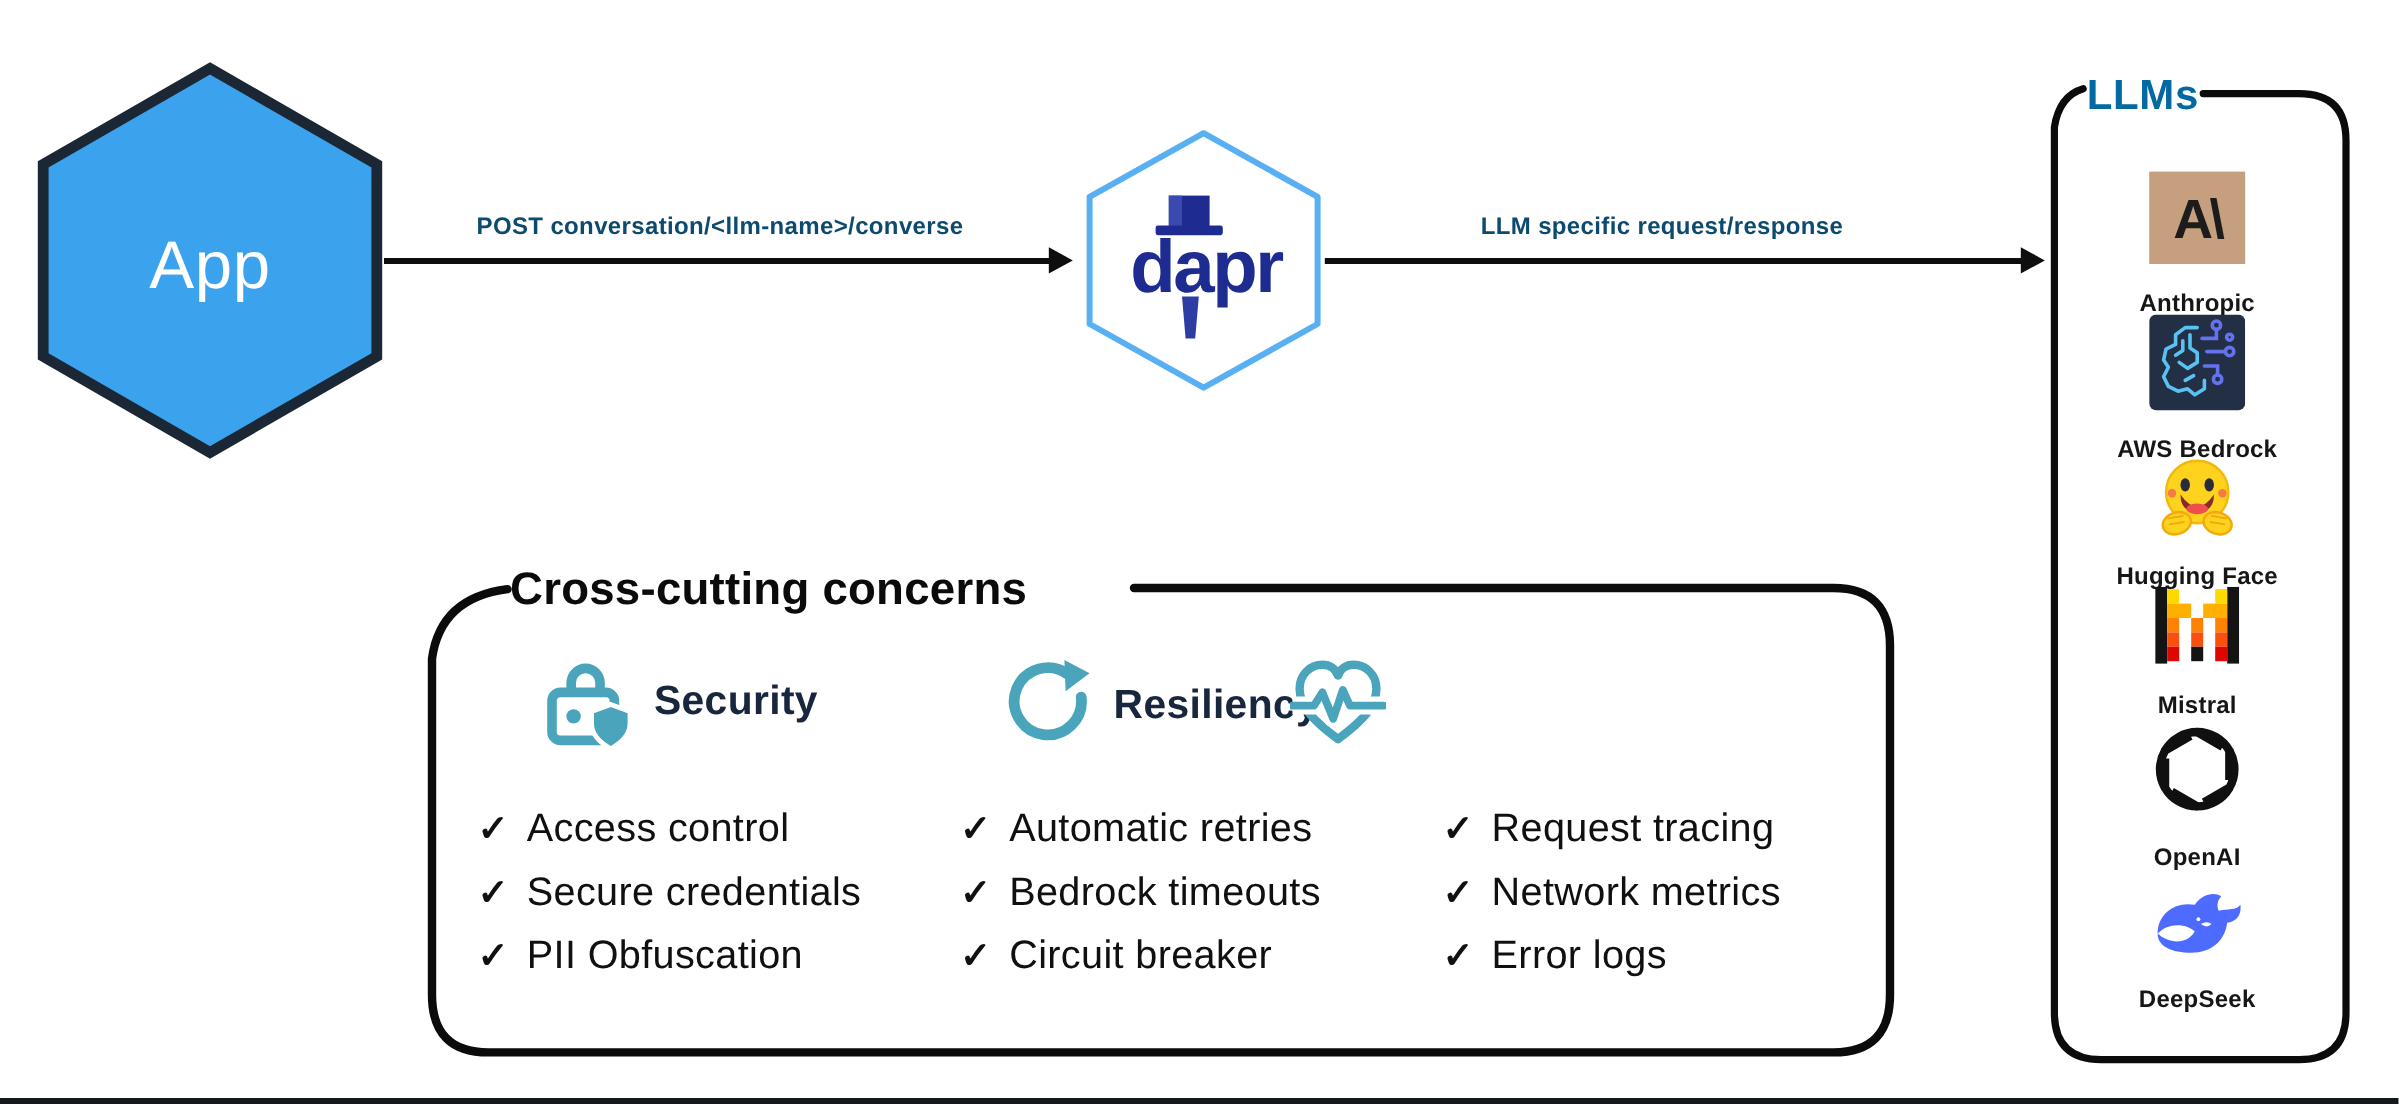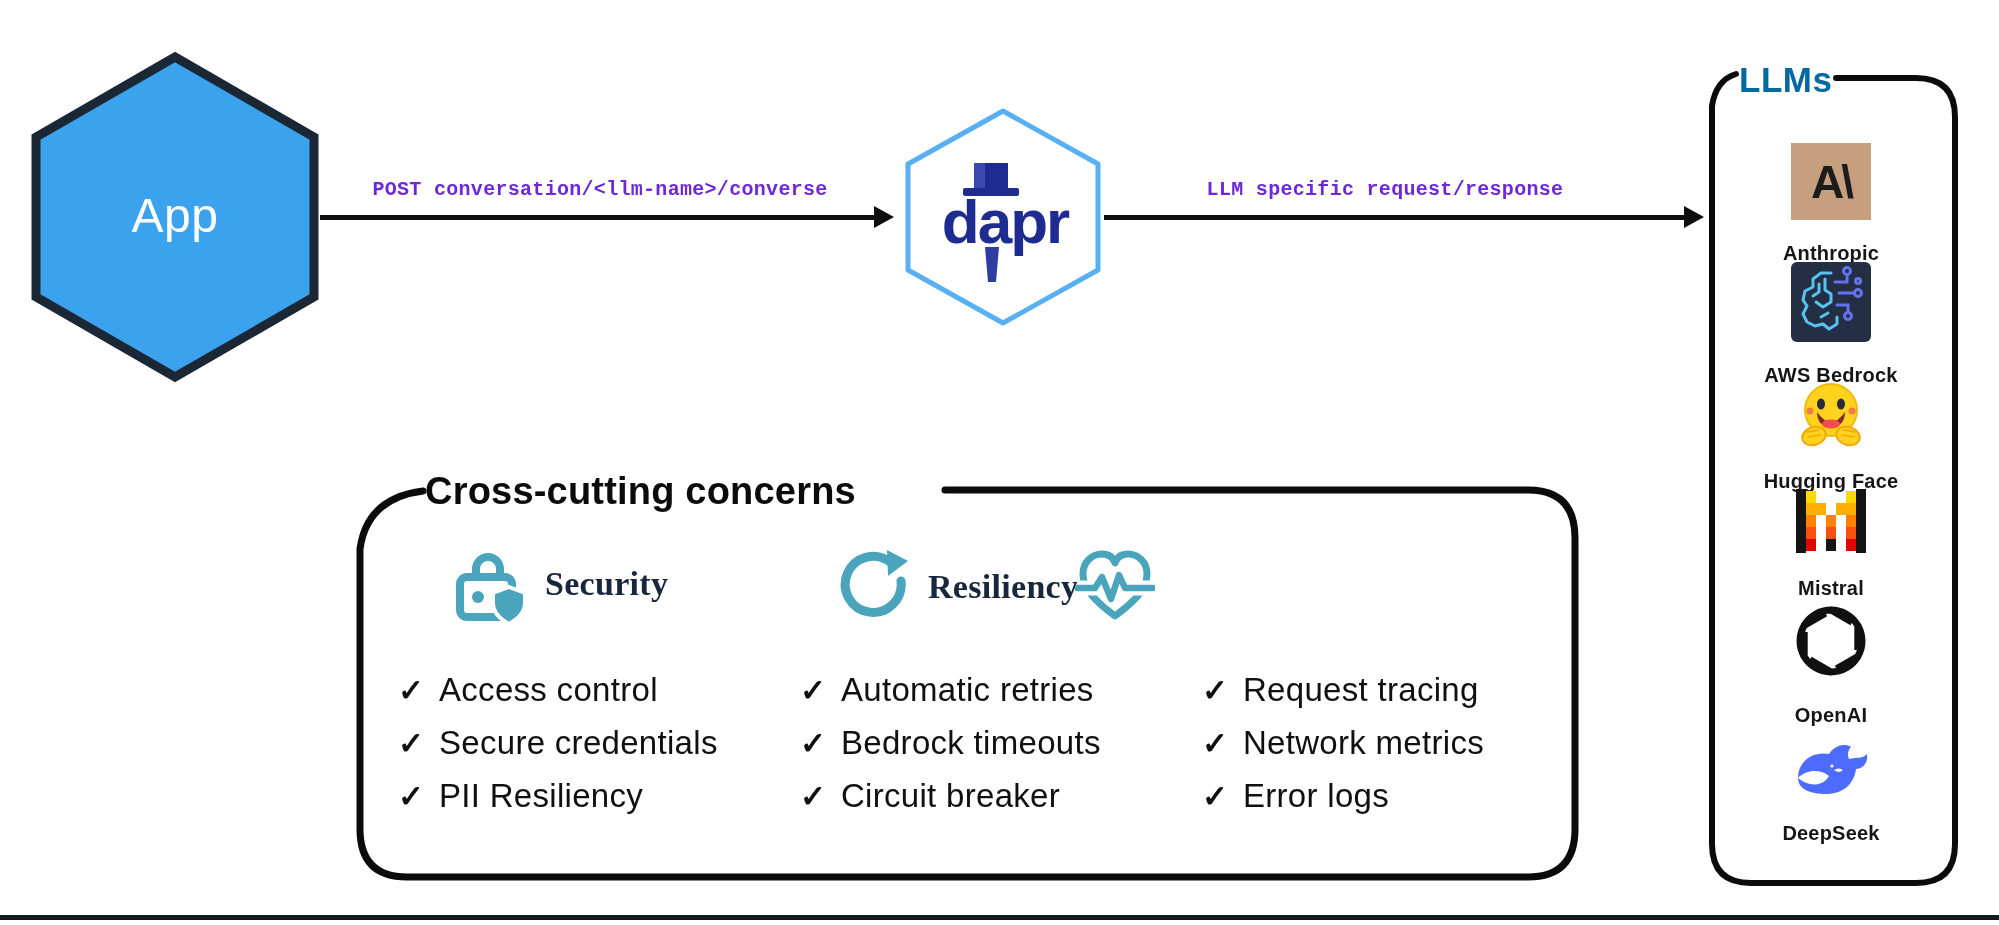--- a/index.html
+++ b/index.html
@@ -5,32 +5,32 @@
   html,body{margin:0;padding:0;background:#ffffff;}
   .canvas{
     position:relative;width:1999px;height:925px;background:#ffffff;overflow:hidden;
     font-family:"Liberation Sans",sans-serif;
   }
   .abs{position:absolute;}
 
   
   .hex-label{
     position:absolute;text-align:center;color:#ffffff;
-    font-size:48px;font-weight:500;letter-spacing:.5px;
+    font-size:56px;font-weight:500;letter-spacing:.5px;
   }
 
   
   .arrow-line{position:absolute;height:5px;background:#0e0e0e;}
   .arrow-head{
     position:absolute;width:0;height:0;
     border-left:20px solid #0e0e0e;border-top:11px solid transparent;border-bottom:11px solid transparent;
   }
   .arrow-label{
     position:absolute;transform:translateX(-50%);white-space:pre;
-    font-family:Liberation Mono, monospace;font-weight:bold;font-size:20px;color:#6d28d9;
+    font-family:Liberation Sans, sans-serif;font-weight:bold;font-size:20px;color:#0c4a6e;
     letter-spacing:.3px;
   }
 
   
   .llms-title{
     position:absolute;font-size:35px;font-weight:bold;color:#0369a1;letter-spacing:.5px;
   }
   .provider{position:absolute;left:0;right:0;text-align:center;}
   .provider .icon-wrap{display:flex;justify-content:center;}
   .provider-label{font-size:20px;font-weight:bold;color:#161616;margin-top:22px;letter-spacing:.2px;}
@@ -39,21 +39,21 @@
     font-size:46px;font-weight:bold;color:#1c1c1c;letter-spacing:-3px;line-height:1;
   }
 
   
   .concerns-title{
     position:absolute;font-size:38px;font-weight:bold;color:#0b0b0b;letter-spacing:.2px;
   }
   .concern-header{
     position:absolute;display:flex;align-items:center;gap:16px;
   }
-  .concern-header .h-label{font-size:34px;font-weight:bold;color:#18263E;letter-spacing:.3px;font-family:Liberation Serif, serif;}
+  .concern-header .h-label{font-size:34px;font-weight:bold;color:#18263E;letter-spacing:.3px;}
   .check-list{position:absolute;}
   .check-item{display:flex;align-items:baseline;gap:15px;height:53px;}
   .check-item .glyph{font-size:31px;font-weight:600;color:#101010;}
   .check-item .txt{font-size:33px;color:#101010;letter-spacing:.3px;}
 
   .bottom-rule{position:absolute;left:0;width:1999px;top:915px;height:5px;background:#15181d;}
 </style>
 </head>
 <body>
 
@@ -251,21 +251,21 @@
     <div class="check-item">
       <span class="glyph">✓</span>
       <span class="txt">Access control</span>
     </div>
     <div class="check-item">
       <span class="glyph">✓</span>
       <span class="txt">Secure credentials</span>
     </div>
     <div class="check-item">
       <span class="glyph">✓</span>
-      <span class="txt">PII Resiliency</span>
+      <span class="txt">PII Obfuscation</span>
     </div>
   </div>
 
   <div class="check-list" style="left:800px;top:671px;">
     <div class="check-item">
       <span class="glyph">✓</span>
       <span class="txt">Automatic retries</span>
     </div>
     <div class="check-item">
       <span class="glyph">✓</span>

